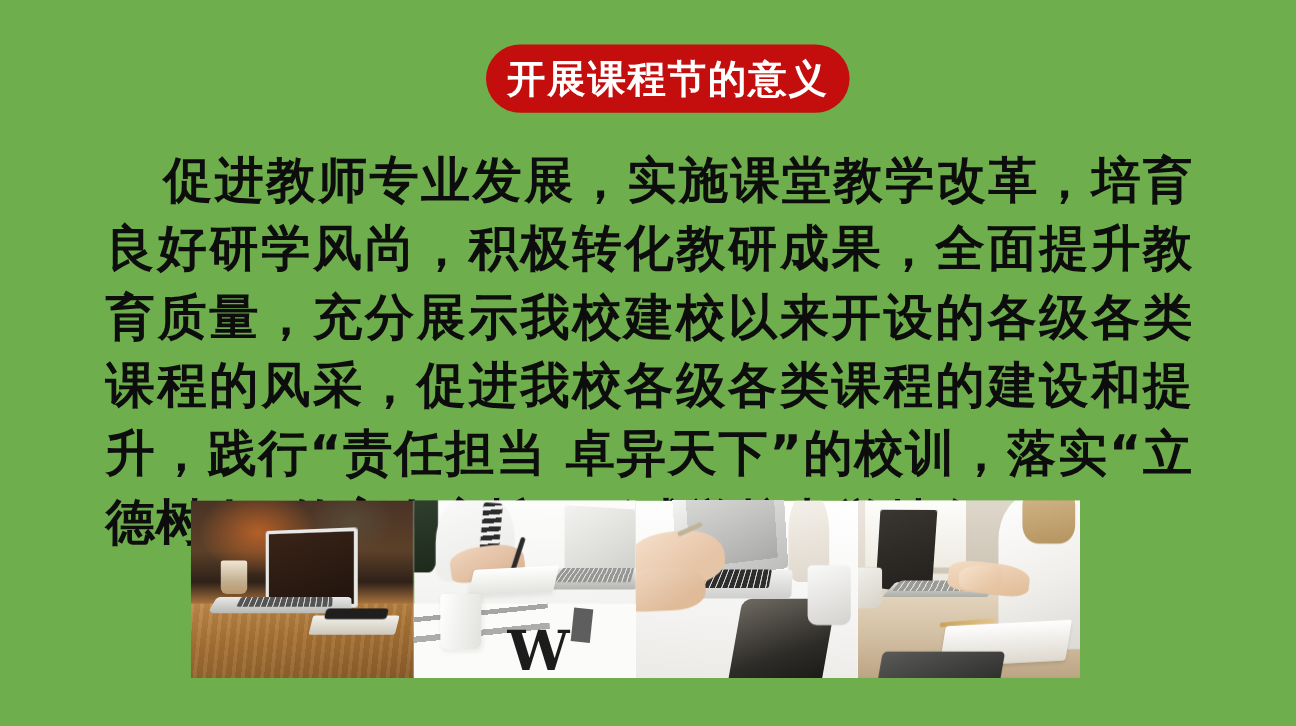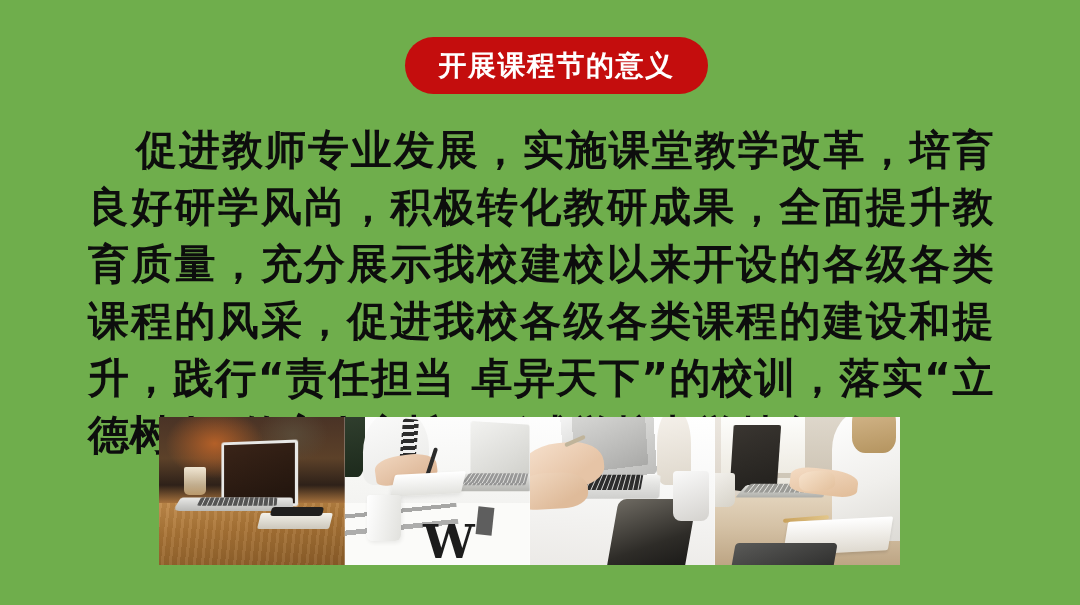--- a/index.html
+++ b/index.html
@@ -31,21 +31,21 @@
     height: 57px;
     background: #c40d0d;
     border-radius: 29px;
     display: flex;
     align-items: center;
     justify-content: center;
     box-sizing: border-box;
   }
   .title-badge-text {
     color: #ffffff;
-    font-size: 28px;
+    font-size: 32px;
     font-weight: 700;
     letter-spacing: 1.5px;
     line-height: 1;
     white-space: nowrap;
     font-family: "DejaVu Sans", "Liberation Sans", sans-serif;
   }
 
   
   .body-block {
     position: absolute;

